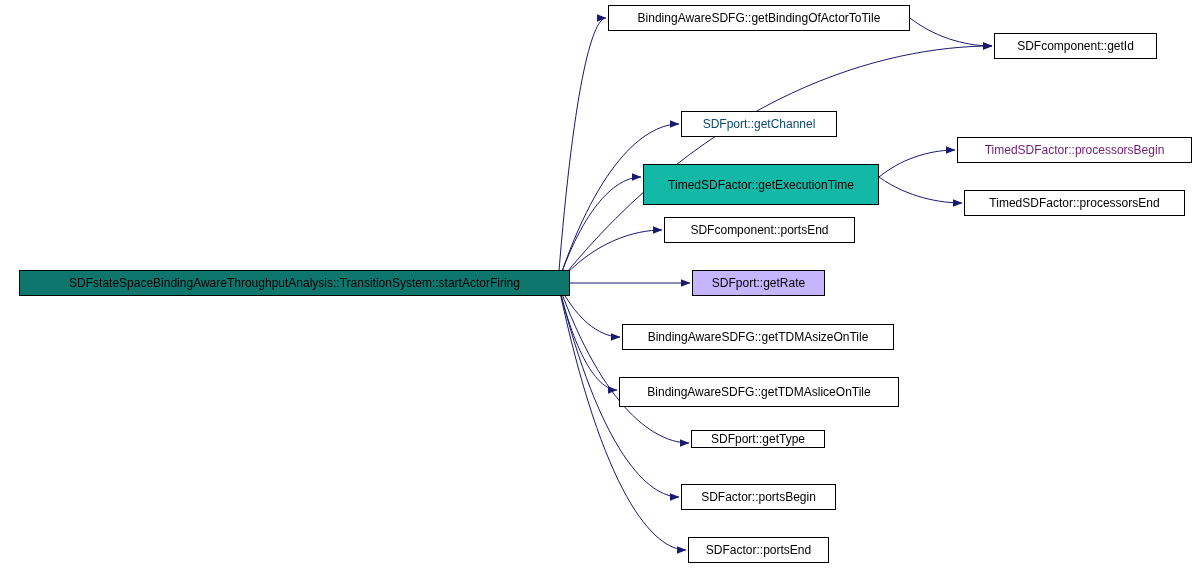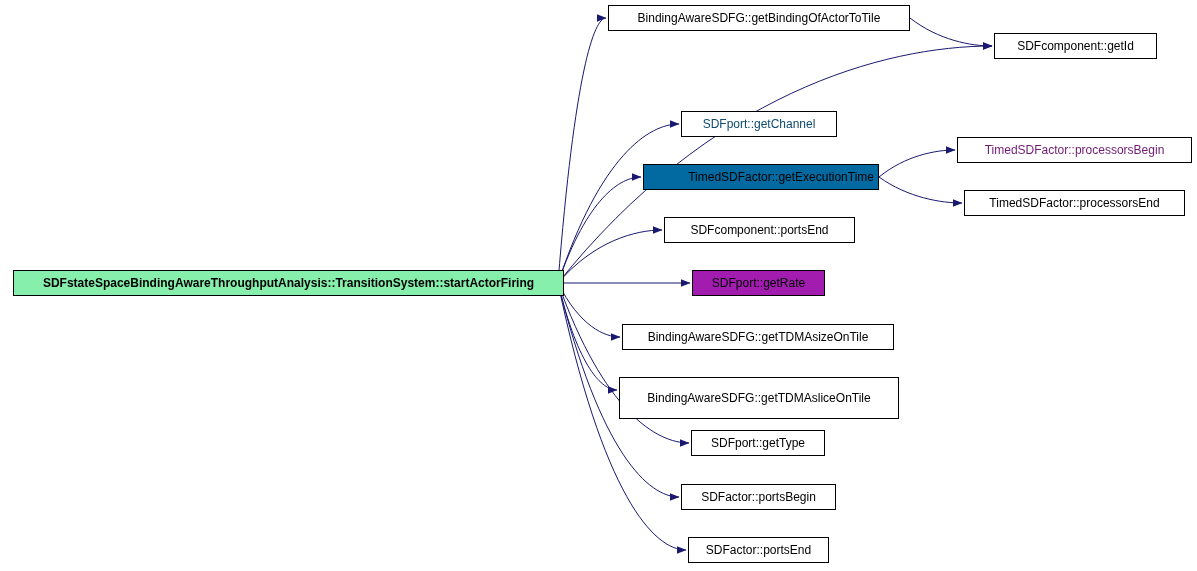--- a/index.html
+++ b/index.html
@@ -50,54 +50,54 @@
         <path class="edge" d="M558,283 C594.4,240.6 636,230 662,230" stroke="#191970" marker-end="url(#arrowhead)"></path>
         <path class="edge" d="M558,283 L690,283" stroke="#191970" marker-end="url(#arrowhead)"></path>
         <path class="edge" d="M558,283 C579.7,326.2 604.5,337 620,337" stroke="#191970" marker-end="url(#arrowhead)"></path>
         <path class="edge" d="M558,283 C578.65,368.6 602.25,390 617,390" stroke="#191970" marker-end="url(#arrowhead)"></path>
         <path class="edge" d="M558,283 C603.85,411 656.25,443 689,443" stroke="#191970" marker-end="url(#arrowhead)"></path>
         <path class="edge" d="M558,283 C600.35,454.20000000000005 648.75,497 679,497" stroke="#191970" marker-end="url(#arrowhead)"></path>
         <path class="edge" d="M558,283 C602.8,496.6 654,550 686,550" stroke="#191970" marker-end="url(#arrowhead)"></path>
       </g>
   </svg>
   <div id="nodes-layer">
-      <div class="node main" style="left: 13px; top: 270px; width: 551px; height: 26px; background: #86efac; border-color: rgb(0, 0, 0); color: rgb(0, 0, 0); font-weight: bold;">
+      <div class="node main" style="left: 19px; top: 270px; width: 551px; height: 26px; background: #0f766e; border-color: rgb(0, 0, 0); color: rgb(0, 0, 0);">
         <span>SDFstateSpaceBindingAwareThroughputAnalysis::TransitionSystem::startActorFiring</span>
       </div>
       <div class="node" style="left: 608px; top: 5px; width: 302px; height: 26px; background: rgb(255, 255, 255); border-color: rgb(0, 0, 0); color: rgb(0, 0, 0); align-items: center;">
         <span>BindingAwareSDFG::getBindingOfActorToTile</span>
       </div>
       <div class="node" style="left: 994px; top: 33px; width: 163px; height: 26px; background: rgb(255, 255, 255); border-color: rgb(0, 0, 0); color: rgb(0, 0, 0);">
         <span>SDFcomponent::getId</span>
       </div>
       <div class="node" style="left: 681px; top: 111px; width: 156px; height: 26px; background: rgb(255, 255, 255); border-color: rgb(0, 0, 0); color: #0c4a6e;">
         <span>SDFport::getChannel</span>
       </div>
-      <div class="node" style="left: 643px; top: 164px; width: 236px; height: 26px; background: #0369a1; border-color: rgb(0, 0, 0); color: rgb(0, 0, 0); justify-content: flex-end;">
+      <div class="node" style="left: 643px; top: 164px; width: 236px; height: 41px; background: #14b8a6; border-color: rgb(0, 0, 0); color: rgb(0, 0, 0);">
         <span>TimedSDFactor::getExecutionTime</span>
       </div>
       <div class="node" style="left: 957px; top: 137px; width: 235px; height: 26px; background: rgb(255, 255, 255); border-color: rgb(0, 0, 0); color: #701a75;">
         <span>TimedSDFactor::processorsBegin</span>
       </div>
       <div class="node" style="left: 964px; top: 190px; width: 221px; height: 26px; background: rgb(255, 255, 255); border-color: rgb(0, 0, 0); color: rgb(0, 0, 0);">
         <span>TimedSDFactor::processorsEnd</span>
       </div>
       <div class="node" style="left: 664px; top: 217px; width: 191px; height: 26px; background: rgb(255, 255, 255); border-color: rgb(0, 0, 0); color: rgb(0, 0, 0);">
         <span>SDFcomponent::portsEnd</span>
       </div>
-      <div class="node" style="left: 692px; top: 270px; width: 133px; height: 26px; background: #a21caf; border-color: rgb(0, 0, 0); color: rgb(0, 0, 0);">
+      <div class="node" style="left: 692px; top: 270px; width: 133px; height: 26px; background: #c4b5fd; border-color: rgb(0, 0, 0); color: rgb(0, 0, 0);">
         <span>SDFport::getRate</span>
       </div>
       <div class="node" style="left: 622px; top: 324px; width: 272px; height: 26px; background: rgb(255, 255, 255); border-color: rgb(0, 0, 0); color: rgb(0, 0, 0);">
         <span>BindingAwareSDFG::getTDMAsizeOnTile</span>
       </div>
-      <div class="node" style="left: 619px; top: 377px; width: 280px; height: 42px; background: rgb(255, 255, 255); border-color: rgb(0, 0, 0); color: rgb(0, 0, 0);">
+      <div class="node" style="left: 619px; top: 377px; width: 280px; height: 30px; background: rgb(255, 255, 255); border-color: rgb(0, 0, 0); color: rgb(0, 0, 0);">
         <span>BindingAwareSDFG::getTDMAsliceOnTile</span>
       </div>
-      <div class="node" style="left: 691px; top: 430px; width: 134px; height: 26px; background: rgb(255, 255, 255); border-color: rgb(0, 0, 0); color: rgb(0, 0, 0);">
+      <div class="node" style="left: 691px; top: 430px; width: 134px; height: 18px; background: rgb(255, 255, 255); border-color: rgb(0, 0, 0); color: rgb(0, 0, 0);">
         <span>SDFport::getType</span>
       </div>
       <div class="node" style="left: 681px; top: 484px; width: 155px; height: 26px; background: rgb(255, 255, 255); border-color: rgb(0, 0, 0); color: rgb(0, 0, 0);">
         <span>SDFactor::portsBegin</span>
       </div>
       <div class="node" style="left: 688px; top: 537px; width: 141px; height: 26px; background: rgb(255, 255, 255); border-color: rgb(0, 0, 0); color: rgb(0, 0, 0);">
         <span>SDFactor::portsEnd</span>
       </div>
     </div>
 </div>

